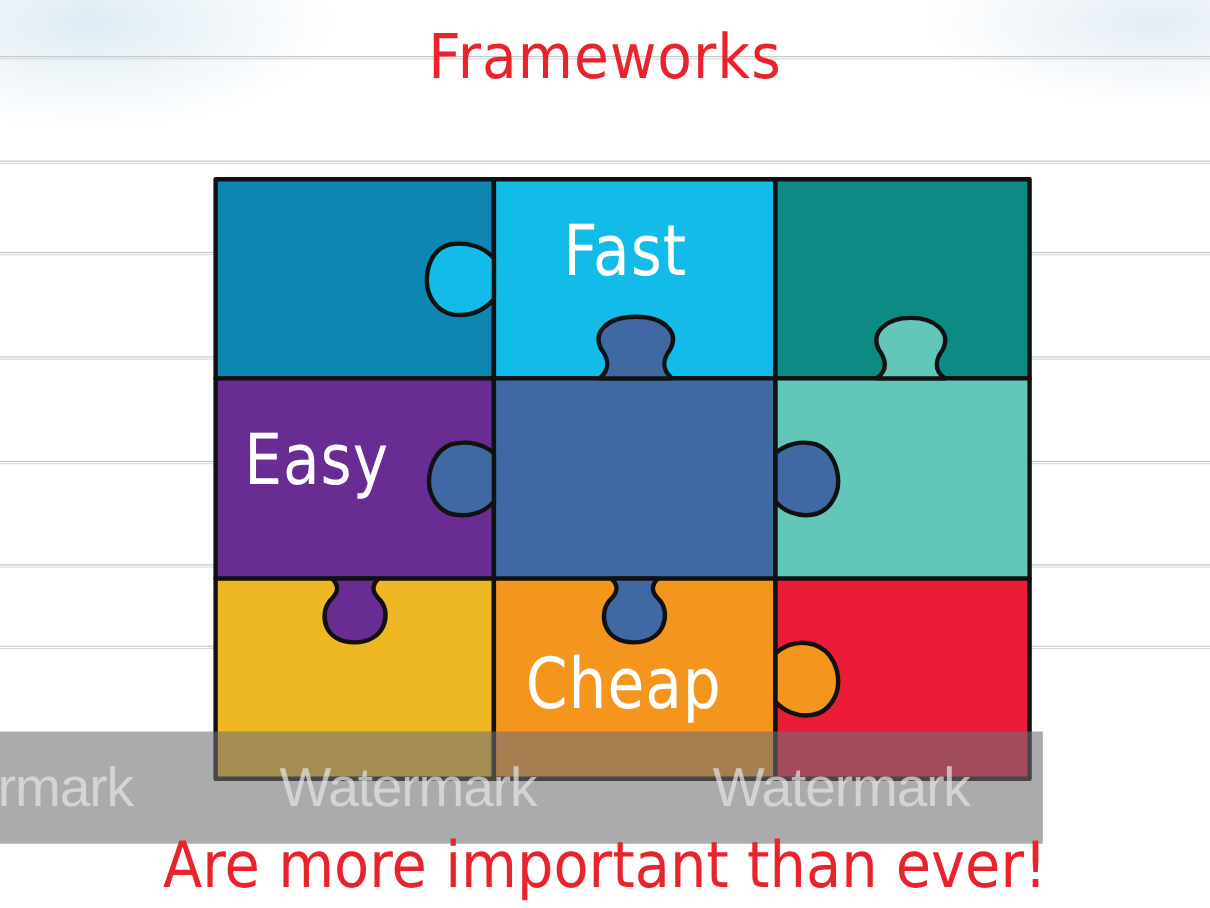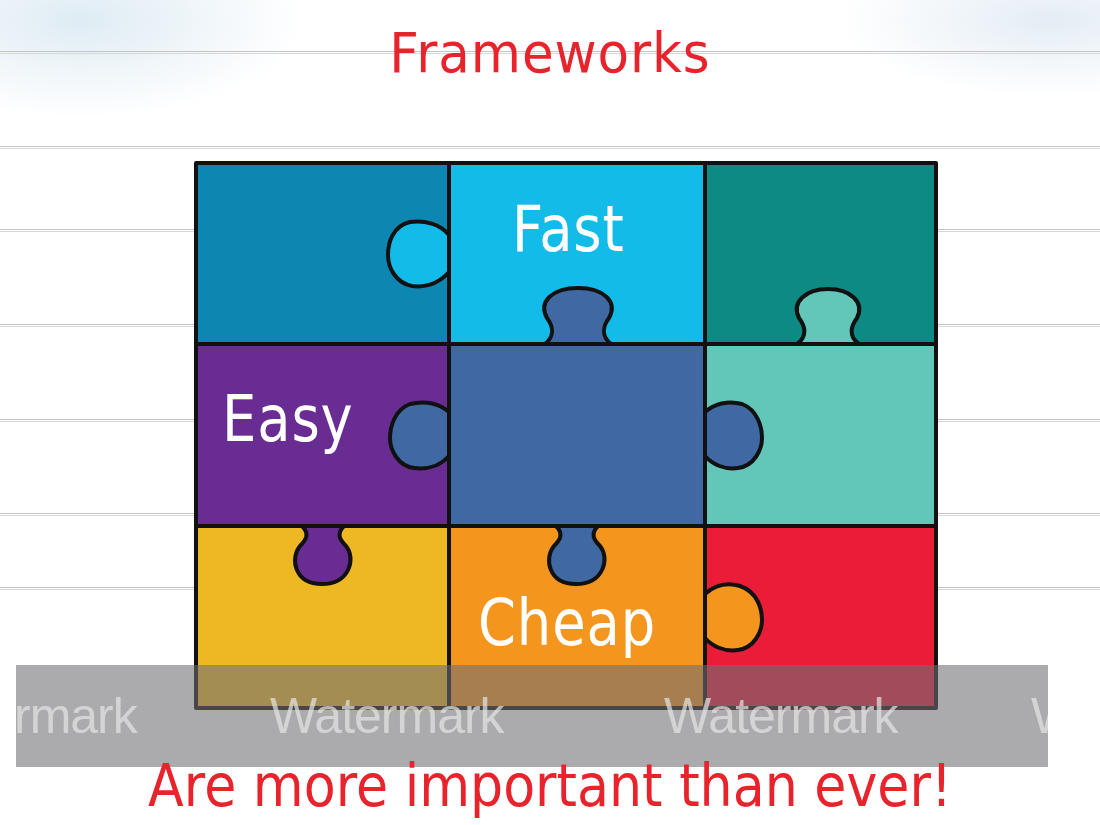--- a/index.html
+++ b/index.html
@@ -25,21 +25,21 @@
     font-family:"DejaVu Sans", sans-serif; font-weight:normal;
     transform:scaleX(0.92);
   }
   .puzzle { position:absolute; left:0; top:0; }
   .piece-label {
     position:absolute; color:#ffffff; font-size:64px;
     font-family:"DejaVu Sans", sans-serif; letter-spacing:1px;
     transform:scaleX(0.85); transform-origin:left top;
   }
   .watermark-band {
-    position:absolute; left:16px; top:665px; width:1032px; height:102px;
+    position:absolute; left:0; top:665px; width:948px; height:102px;
     background:rgba(110,110,115,0.58);
     overflow:hidden;
   }
   .wm {
     position:absolute; top:22px; font-size:50px; color:rgba(230,230,230,0.7);
     font-family:"Liberation Sans", sans-serif; font-weight:normal;
     letter-spacing:-1px; white-space:nowrap;
   }
   .subtitle {
     position:absolute; left:0; width:1100px; text-align:center;

